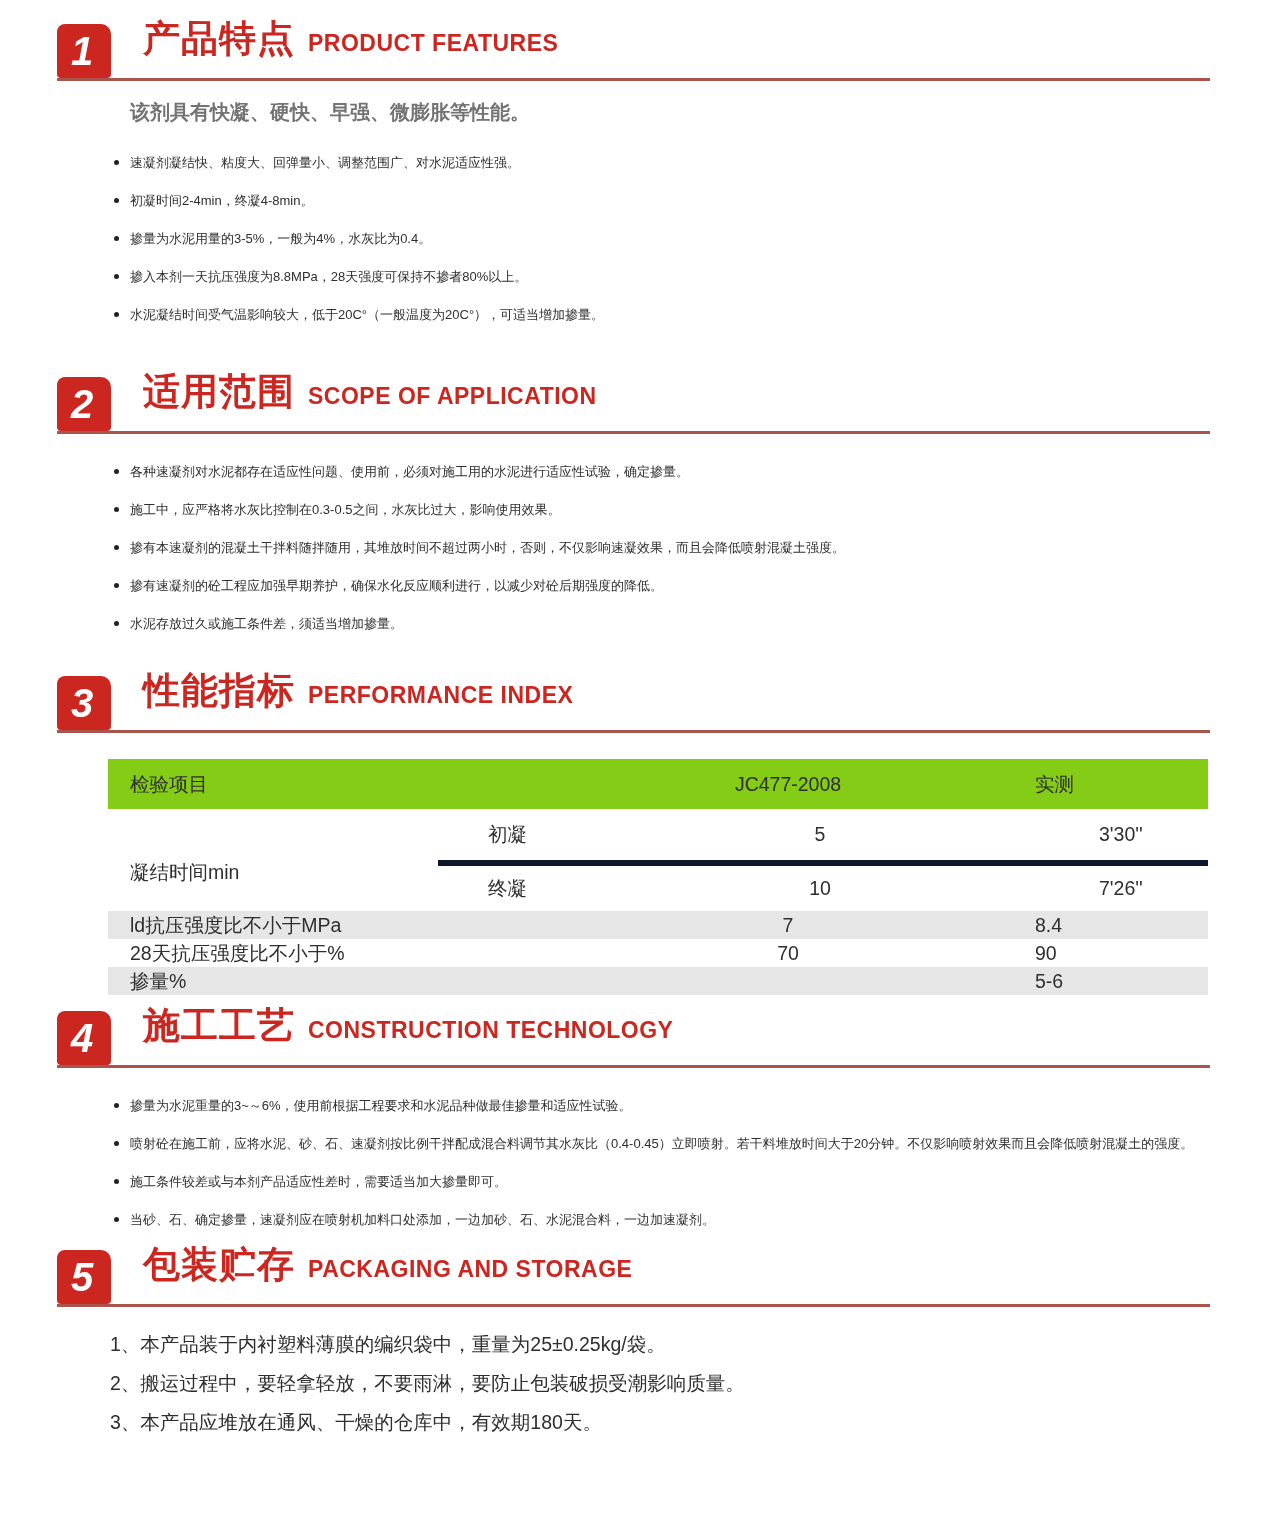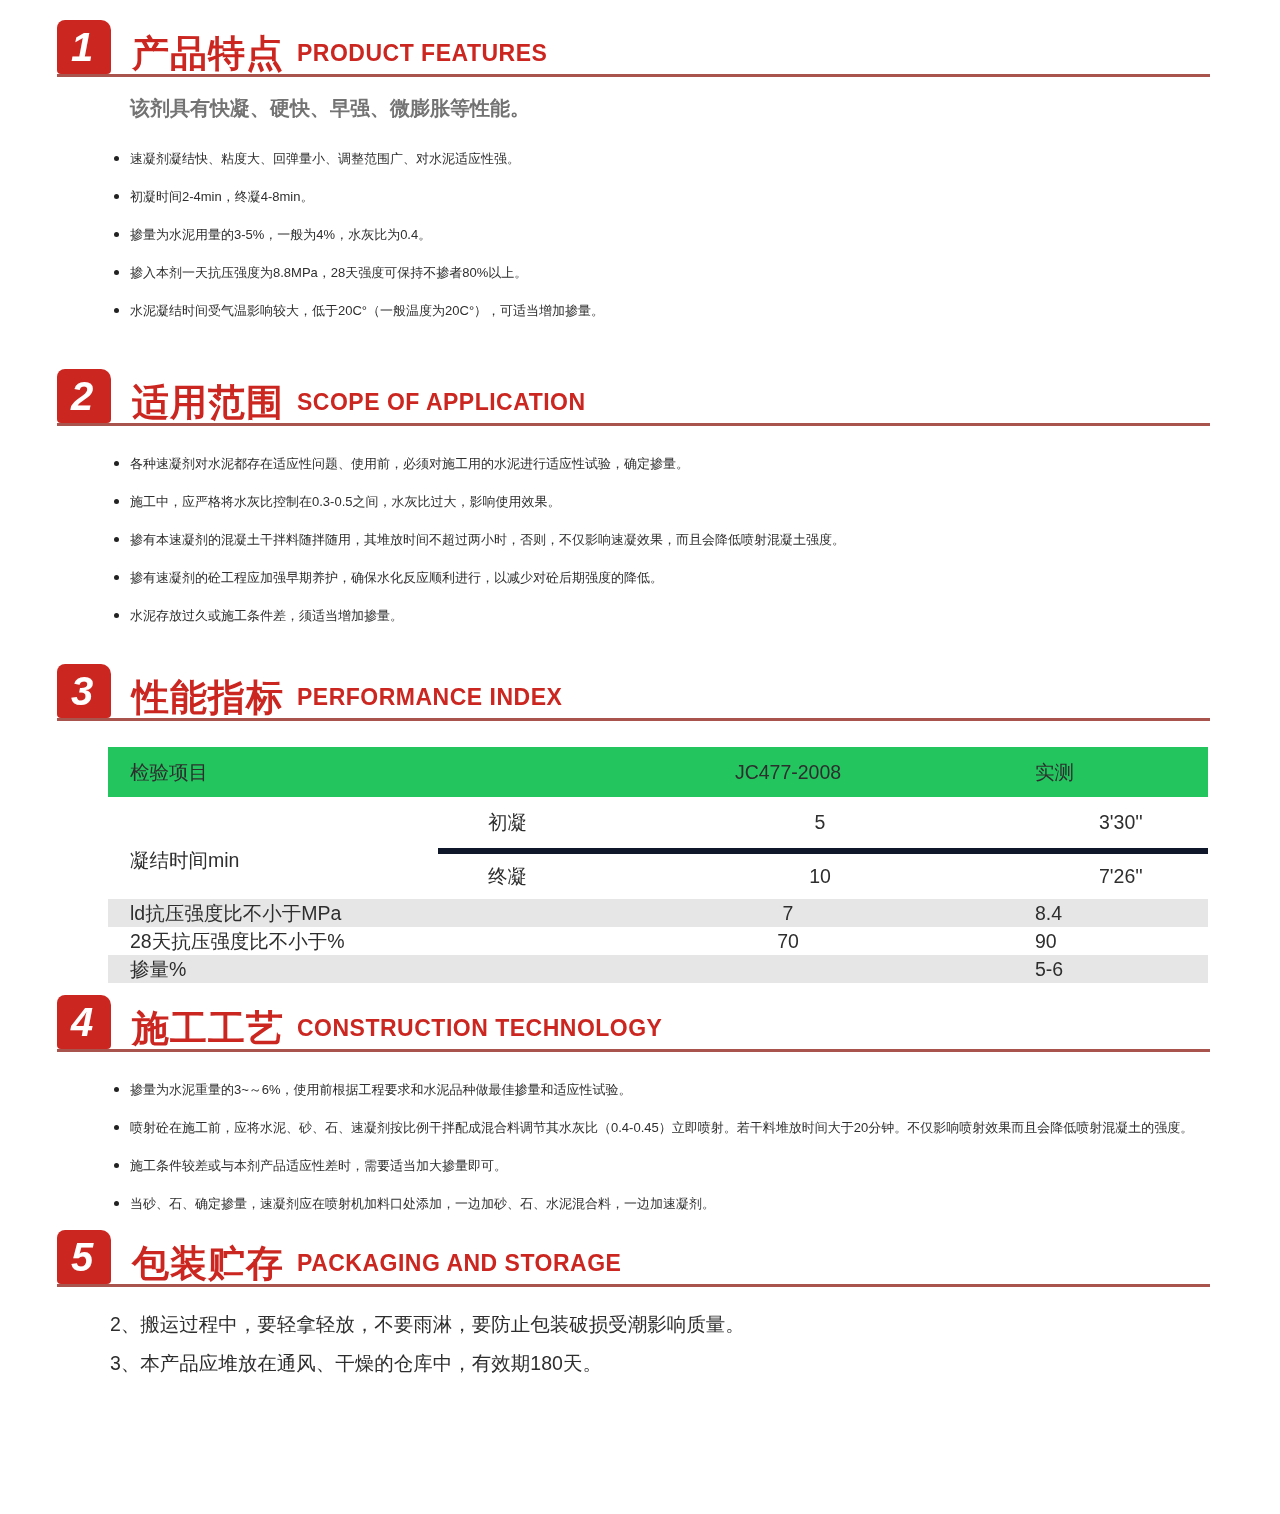--- a/index.html
+++ b/index.html
@@ -24,21 +24,21 @@
     width:54px; height:54px;
     background:#cc2620;
     border-radius:8px 10px 4px 4px;
     color:#ffffff;
     font-weight:bold; font-style:italic;
     font-size:40px;
     display:flex; align-items:center; justify-content:center;
     flex:0 0 auto;
     padding-right:4px;
   }
-  .titles { margin-left:21px; display:flex; align-items:center; gap:13px; padding-bottom:2px; white-space:nowrap; }
+  .titles { margin-left:32px; display:flex; align-items:flex-end; gap:13px; padding-bottom:21px; white-space:nowrap; }
   .title-zh { color:#cc2620; font-size:37px; font-weight:bold; line-height:1; letter-spacing:1px; }
   .title-en { color:#cc2620; font-size:23px; font-weight:bold; letter-spacing:0.5px; }
 
   
   .sec1 .sec-header { margin-top:20px; }
   .sec2 .sec-header { margin-top:40px; }
   .sec3 .sec-header { margin-top:30px; }
   .sec4 .sec-header { margin-top:12px; }
   .sec5 .sec-header { margin-top:8px; }
 
@@ -60,21 +60,21 @@
   }
   ul.bullets li::marker { color:#222222; font-size:15px; }
 
   
   .ptable { margin:26px 0 0 108px; width:1100px; font-size:19.5px; }
   .t-head, .t-row {
     display:grid;
     grid-template-columns:470px 420px 210px;
     align-items:center;
   }
-  .t-head { background:#22c55e; height:50px; }
+  .t-head { background:#84cc16; height:50px; }
   .c-label { padding-left:22px; }
   .c-std { text-align:center; }
   .c-meas { padding-left:37px; }
   .t-group {
     display:grid;
     grid-template-columns:330px 770px;
     background:#ffffff;
   }
   .g-label { display:flex; align-items:center; padding-left:22px;margin-top:24px; }
   .g-rows .t-subrow {
@@ -211,18 +211,19 @@
     <div class="sec-header">
       <div class="badge">
         <span>5</span>
       </div>
       <div class="titles">
         <span class="title-zh">包装贮存</span>
         <span class="title-en">PACKAGING AND STORAGE</span>
       </div>
     </div>
     <div class="pack-list">
+      <p class="pack-item">1、本产品装于内衬塑料薄膜的编织袋中，重量为25±0.25kg/袋。</p>
       <p class="pack-item">2、搬运过程中，要轻拿轻放，不要雨淋，要防止包装破损受潮影响质量。</p>
       <p class="pack-item">3、本产品应堆放在通风、干燥的仓库中，有效期180天。</p>
     </div>
   </section>
 
 </div>
 
 </body></html>

